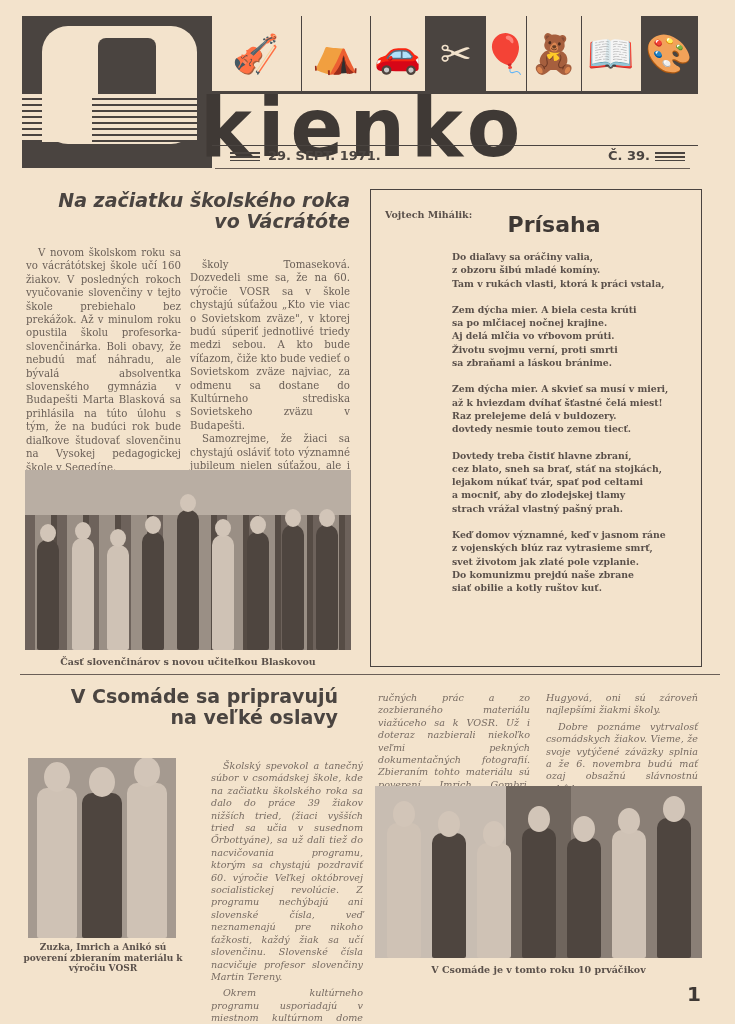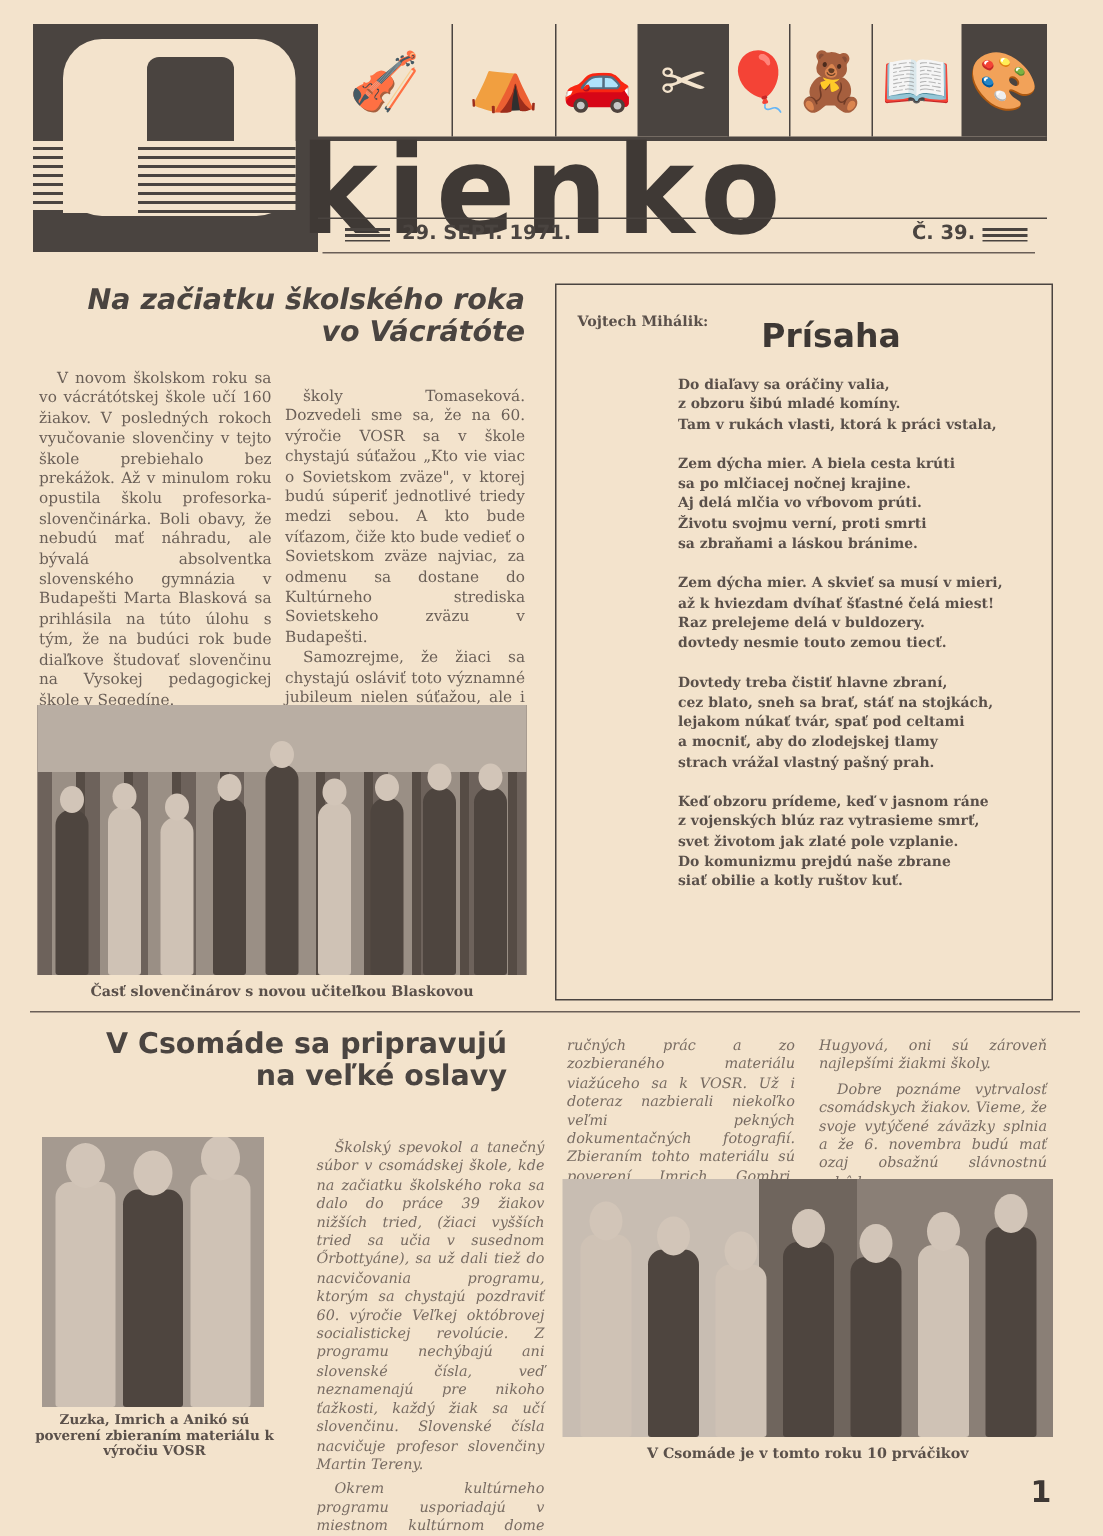--- a/index.html
+++ b/index.html
@@ -178,21 +178,21 @@
       <div>dovtedy nesmie touto zemou tiecť.</div>
   </div>
   <div class="stanza">
     <div>Dovtedy treba čistiť hlavne zbraní,</div>
       <div>cez blato, sneh sa brať, stáť na stojkách,</div>
       <div>lejakom núkať tvár, spať pod celtami</div>
       <div>a mocniť, aby do zlodejskej tlamy</div>
       <div>strach vrážal vlastný pašný prah.</div>
   </div>
   <div class="stanza">
-    <div>Keď obzoru prídeme, keď v jasnom ráne</div>
+    <div>Keď domov významné, keď v jasnom ráne</div>
       <div>z vojenských blúz raz vytrasieme smrť,</div>
       <div>svet životom jak zlaté pole vzplanie.</div>
       <div>Do komunizmu prejdú naše zbrane</div>
       <div>siať obilie a kotly ruštov kuť.</div>
   </div>
 </div>
 
 <div id="a2-title" class="abs headline">
   <div>V Csomáde sa pripravujú</div>
   <div>na veľké oslavy</div>

